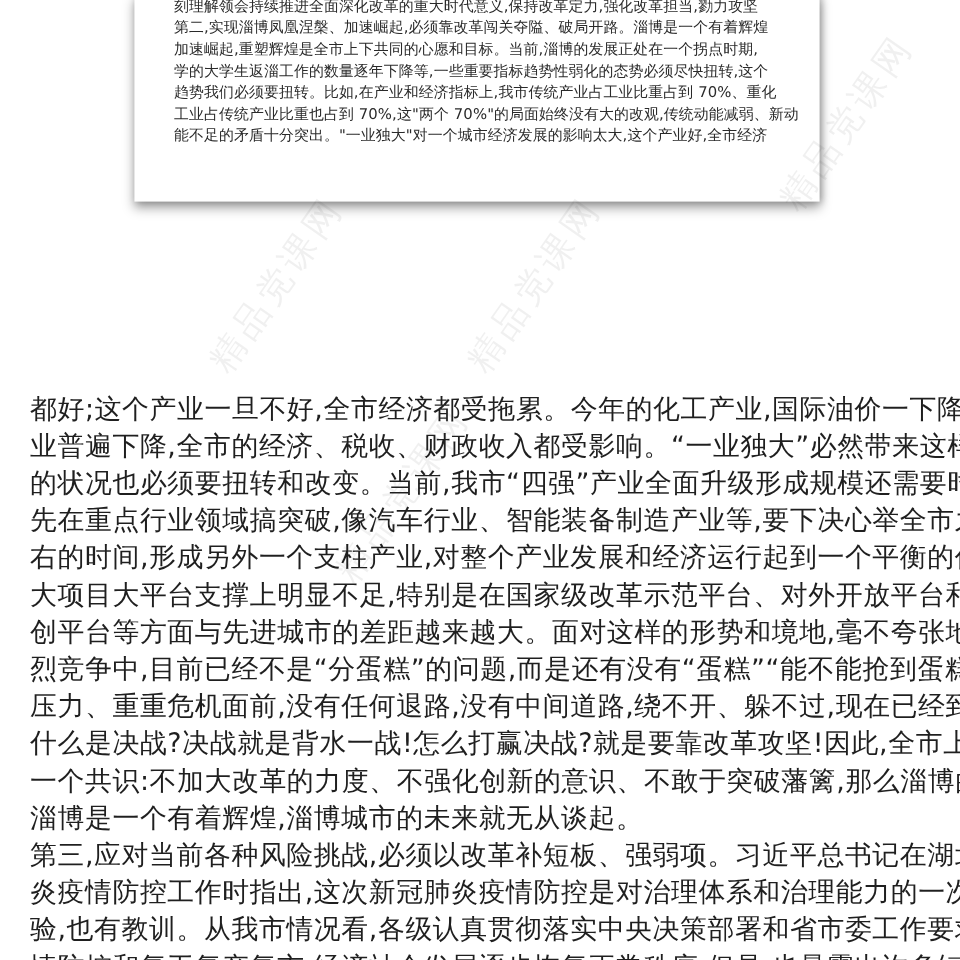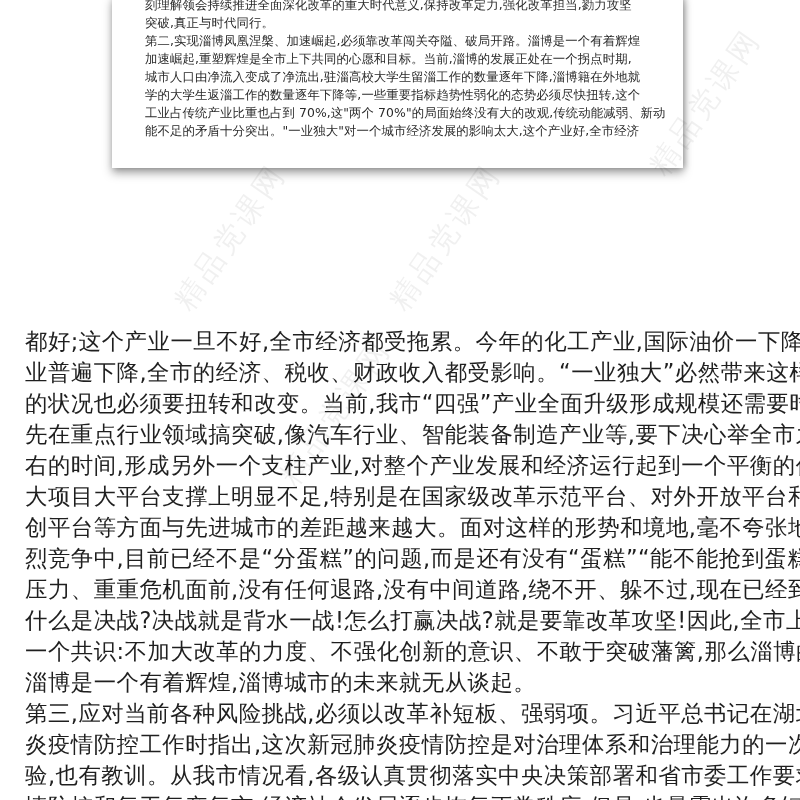--- a/index.html
+++ b/index.html
@@ -64,25 +64,24 @@
       color: #1f1f1f;
       letter-spacing: 0.5px;
     }
   </style>
 </head>
 <body>
 
 <div class="page-card">
   <div class="card-lines">
     <div class="card-line">刻理解领会持续推进全面深化改革的重大时代意义,保持改革定力,强化改革担当,勠力攻坚</div>
-    <div class="card-line">突破,真正与时代同行。</div>
     <div class="card-line">第二,实现淄博凤凰涅槃、加速崛起,必须靠改革闯关夺隘、破局开路。淄博是一个有着辉煌</div>
     <div class="card-line">加速崛起,重塑辉煌是全市上下共同的心愿和目标。当前,淄博的发展正处在一个拐点时期,</div>
-    <div class="card-line">城市人口由净流入变成了净流出,驻淄高校大学生留淄工作的数量逐年下降,淄博籍在外地就</div>
     <div class="card-line">学的大学生返淄工作的数量逐年下降等,一些重要指标趋势性弱化的态势必须尽快扭转,这个</div>
+    <div class="card-line">趋势我们必须要扭转。比如,在产业和经济指标上,我市传统产业占工业比重占到 70%、重化</div>
     <div class="card-line">工业占传统产业比重也占到 70%,这"两个 70%"的局面始终没有大的改观,传统动能减弱、新动</div>
     <div class="card-line">能不足的矛盾十分突出。"一业独大"对一个城市经济发展的影响太大,这个产业好,全市经济</div>
   </div>
 </div>
 
 <div class="watermark" style="left:165px; top:295px;">精品党课网</div>
 <div class="watermark" style="left:380px; top:295px;">精品党课网</div>
 <div class="watermark" style="left:270px; top:470px;">精品党课网</div>
 <div class="watermark" style="left:640px; top:160px;">精品党课网</div>
 

